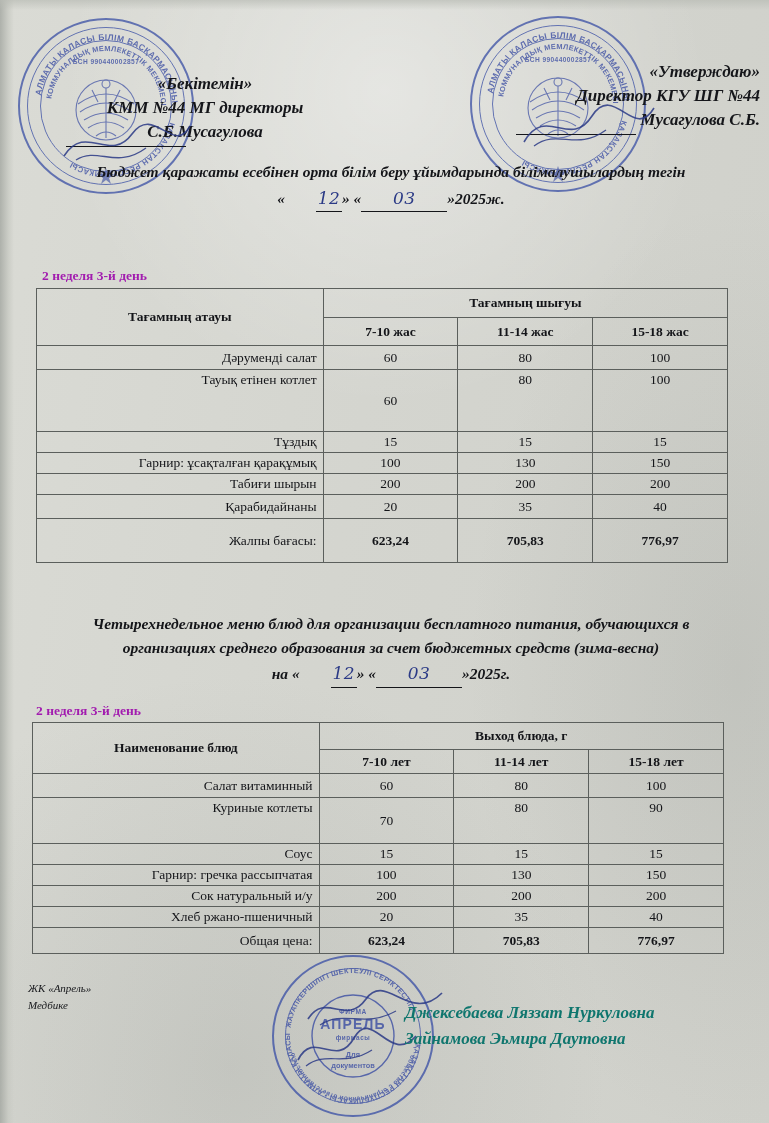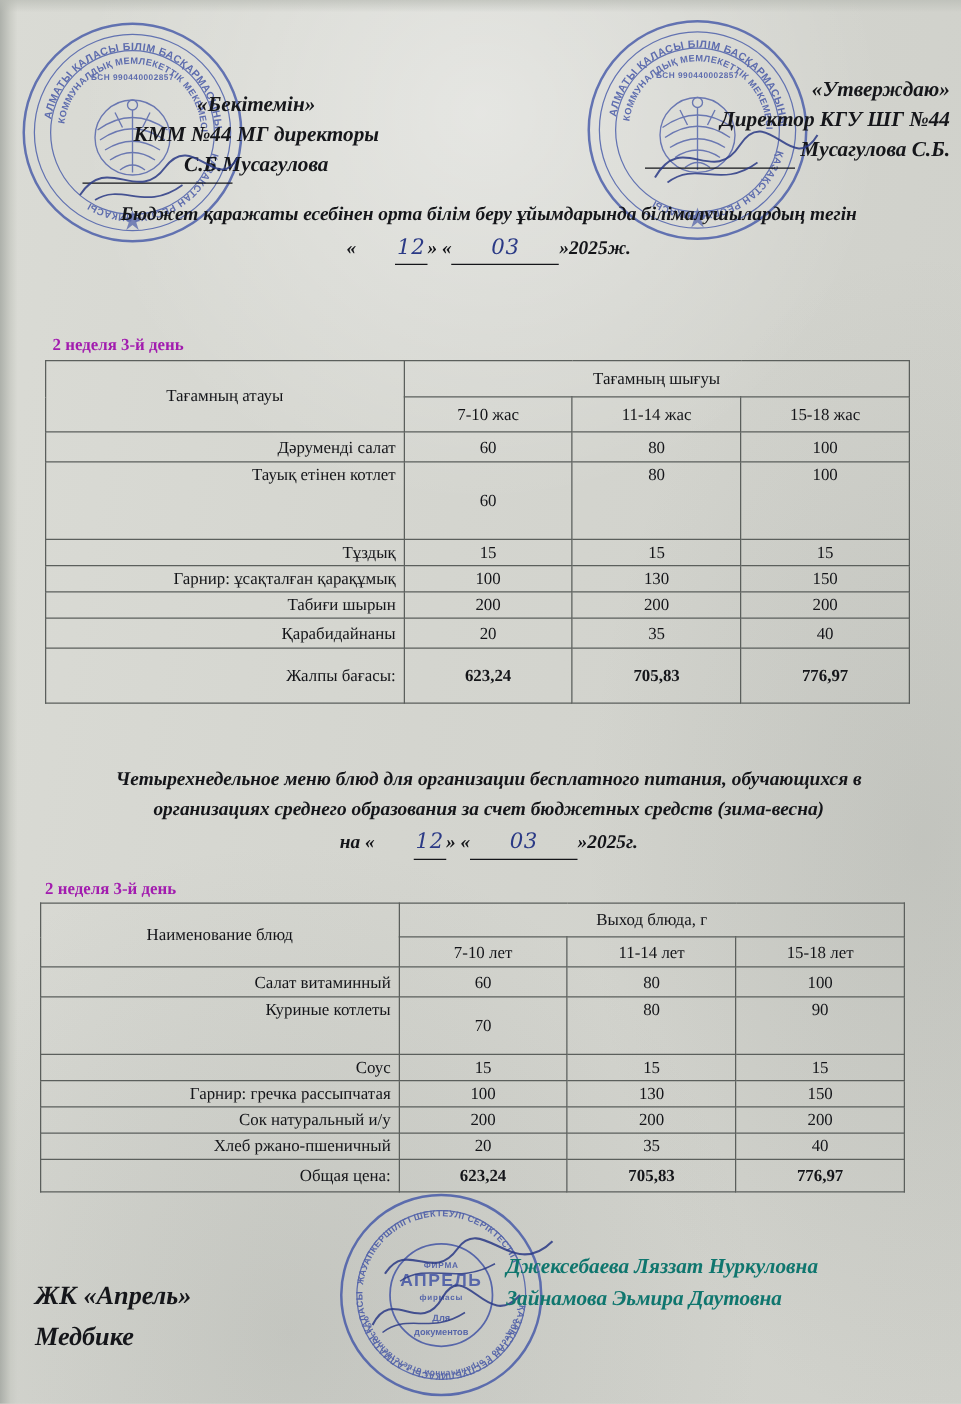--- a/index.html
+++ b/index.html
@@ -94,37 +94,37 @@
     font-size:13.5px;
     color:#141519;
     background:transparent;
   }
   table.menu td,table.menu th{
     border:1px solid #5b5f5c;
     padding:2px 6px;
     font-weight:normal;
     background:transparent;
   }
-  table.menu th{font-weight:normal;text-align:center;margin-top:24px;}
+  table.menu th{font-weight:bold;text-align:center;margin-top:24px;}
   .colname{text-align:left;}
   .num{text-align:center;}
   .namecell{text-align:right;padding-left:7px;}
   .totrow td{font-weight:bold;}
   .totrow .num{font-weight:bold;}
 
   .title-ru{
     position:absolute;left:46px;top:612px;width:690px;
     text-align:center;font-style:italic;font-weight:bold;
     font-size:15.5px;line-height:1.52;color:#141519;
   }
 
   
   .foot-left{
-    position:absolute;left:28px;top:1020px;
-    font-style:italic;font-weight:bold;font-size:21px;line-height:1.55;
+    position:absolute;left:28px;top:980px;
+    font-style:italic;font-weight:normal;font-size:11px;line-height:1.55;
     color:#15161a;
   }
   .foot-right{
     position:absolute;left:405px;top:1000px;
     font-style:italic;font-weight:bold;font-size:17px;line-height:1.55;
     color:#0f766e;
   }
   .hand-sig{
     position:absolute;
     color:#2b3a86;opacity:.85;pointer-events:none;

